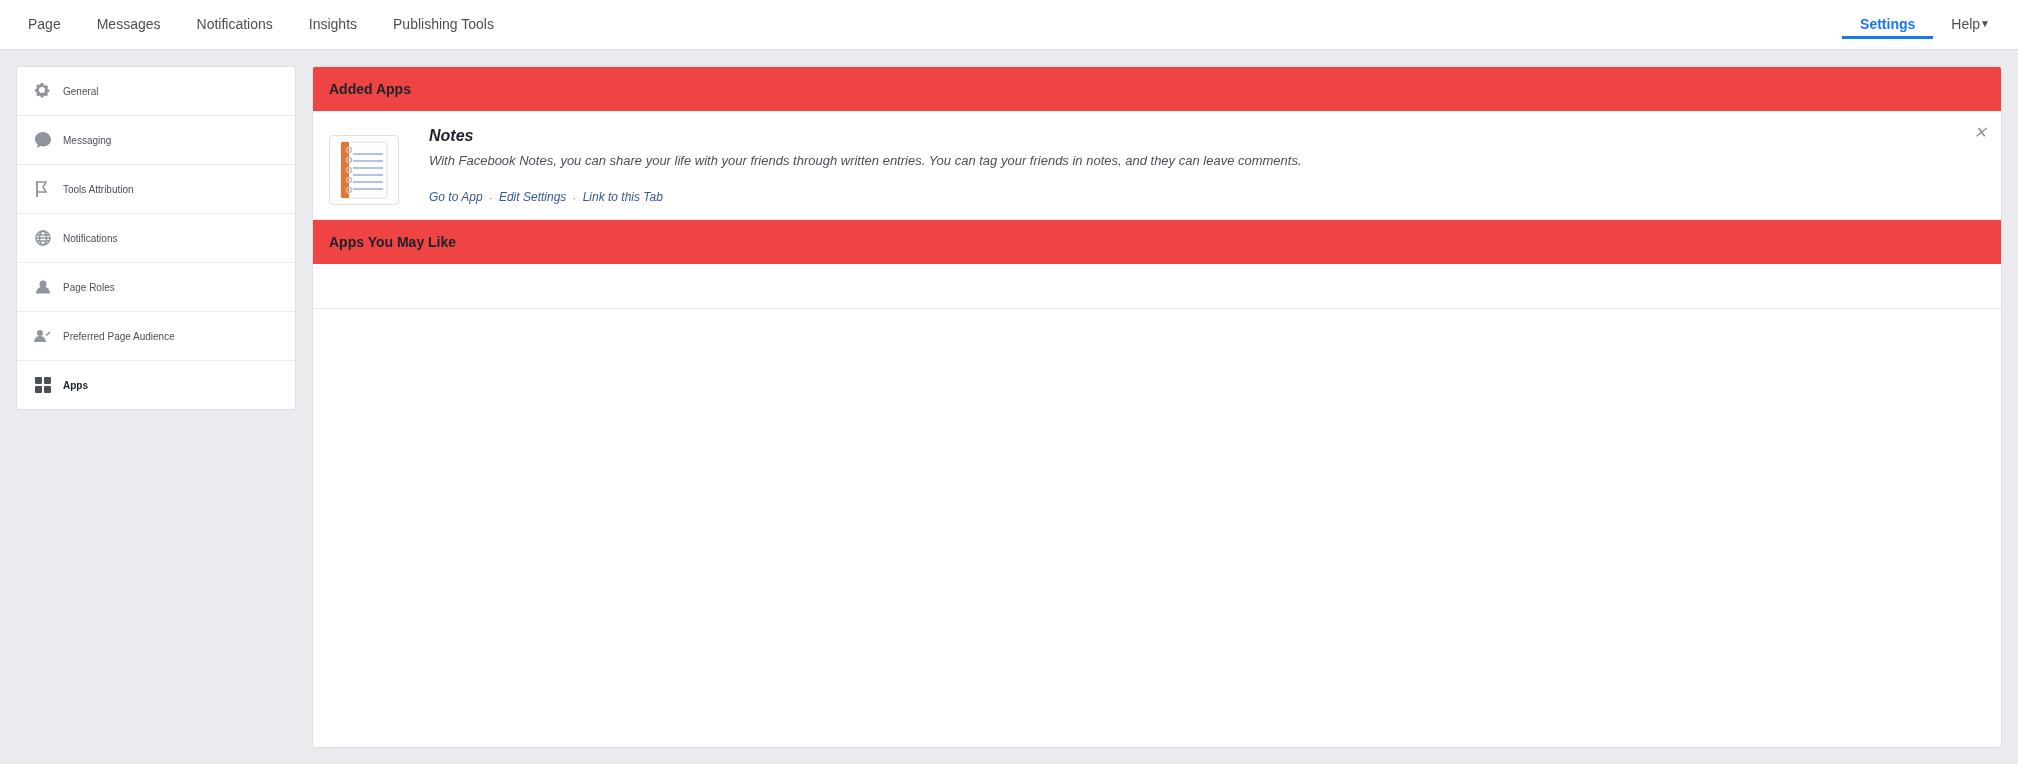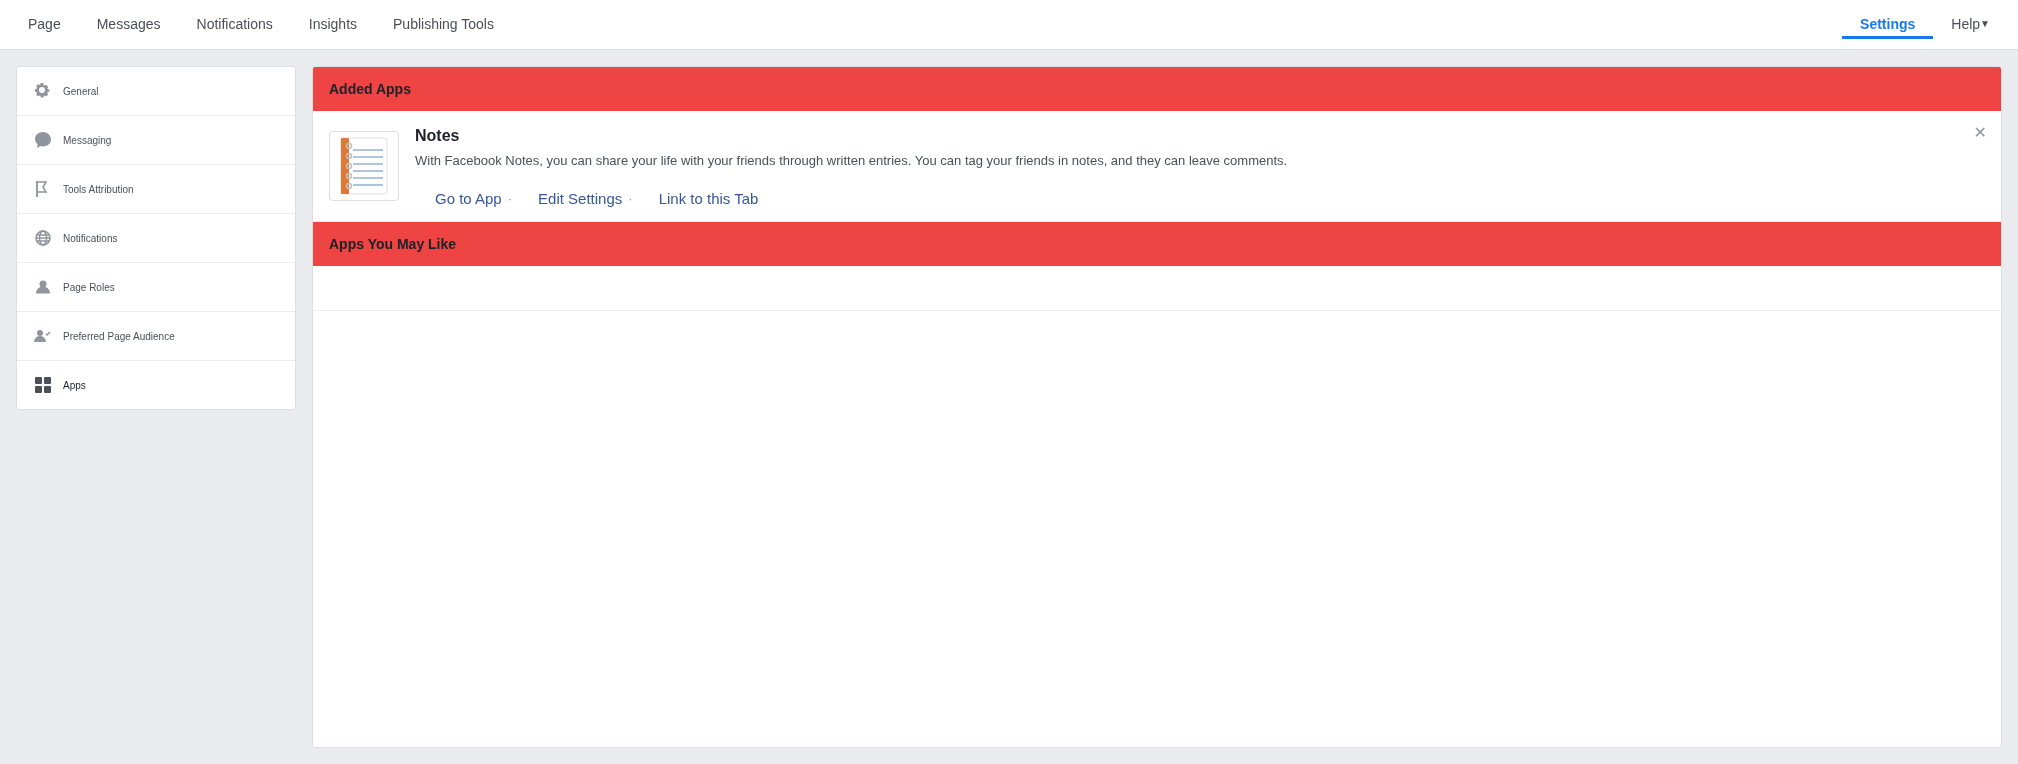--- a/index.html
+++ b/index.html
@@ -67,21 +67,21 @@
       display: flex;
       align-items: center;
       gap: 10px;
       padding: 14px 16px;
       border-bottom: 1px solid #e9ebee;
       cursor: pointer;
       color: #4b4f56;
       font-size: 10px;
     }
     .sidebar-item.active {
-      font-weight: 400;
+      font-weight: 700;
       color: #1d2129;
     }
     .sidebar-item:last-child {
       border-bottom: none;
     }
     .sidebar-icon {
       width: 20px;
       height: 20px;
       display: flex;
       align-items: center;
@@ -104,24 +104,25 @@
     }
     .section-header {
       padding: 14px 16px;
       font-size: 14px;
       font-weight: 700;
       color: #1d2129;
       background: #ef4444;
     }
     .app-item {
       display: flex;
-      align-items: center;
+      align-items: flex-end;
       padding: 14px 16px;
-      gap: 16px;
+      gap: 30px;
       position: relative;
+      font-style: italic;
     }
     .app-icon-wrapper {
       width: 70px;
       height: 70px;
       flex-shrink: 0;
       border: 1px solid #dddfe2;
       border-radius: 4px;
       overflow: hidden;
       display: flex;
       align-items: center;
@@ -143,25 +144,24 @@
       color: #4b4f56;
       line-height: 1.5;
       margin-bottom: 19px;
     }
     .app-links {
       display: flex;
       gap: 0;
       align-items: center;
     }
     .app-link {
-      font-size: 15px;
+      font-size: 12px;
       color: #365899;
       cursor: pointer;
       text-decoration: none;
-      margin-left: 20px;
     }
     .app-link-separator {
       margin: 0 6px;
       color: #90949c;
       font-size: 13px;
     }
     .close-btn {
       position: absolute;
       right: 14px;
       top: 14px;

